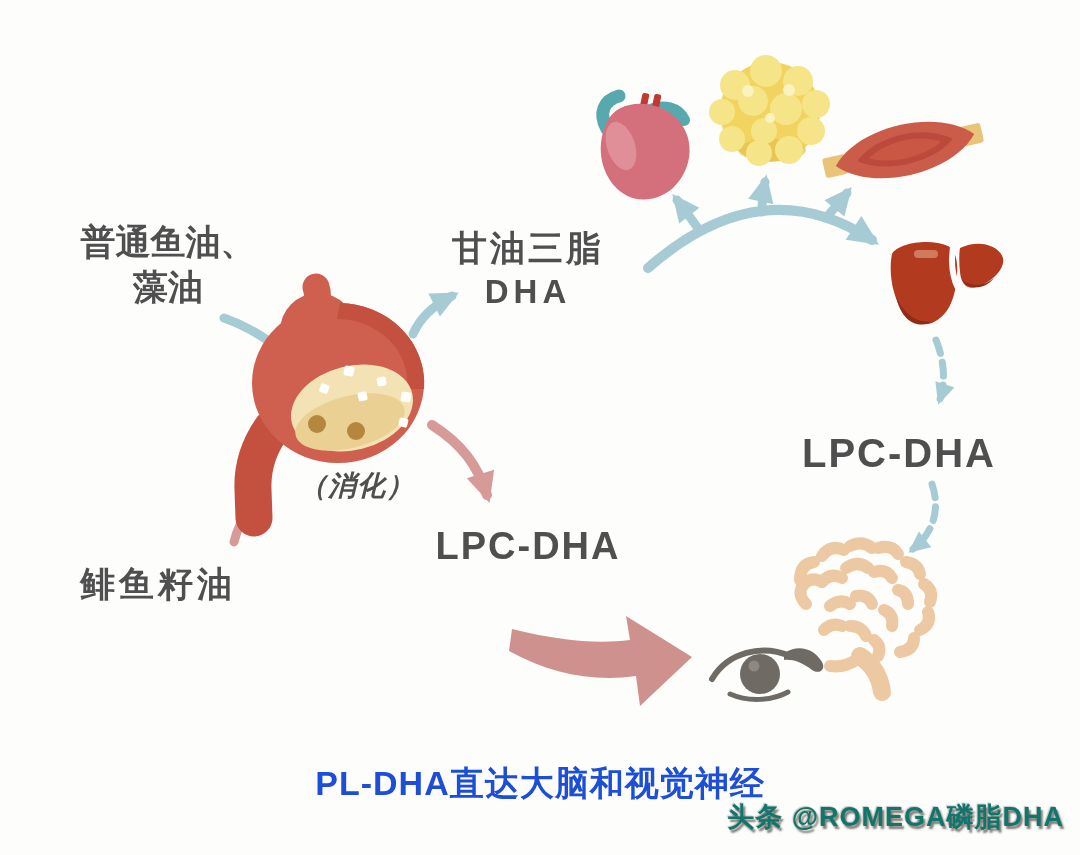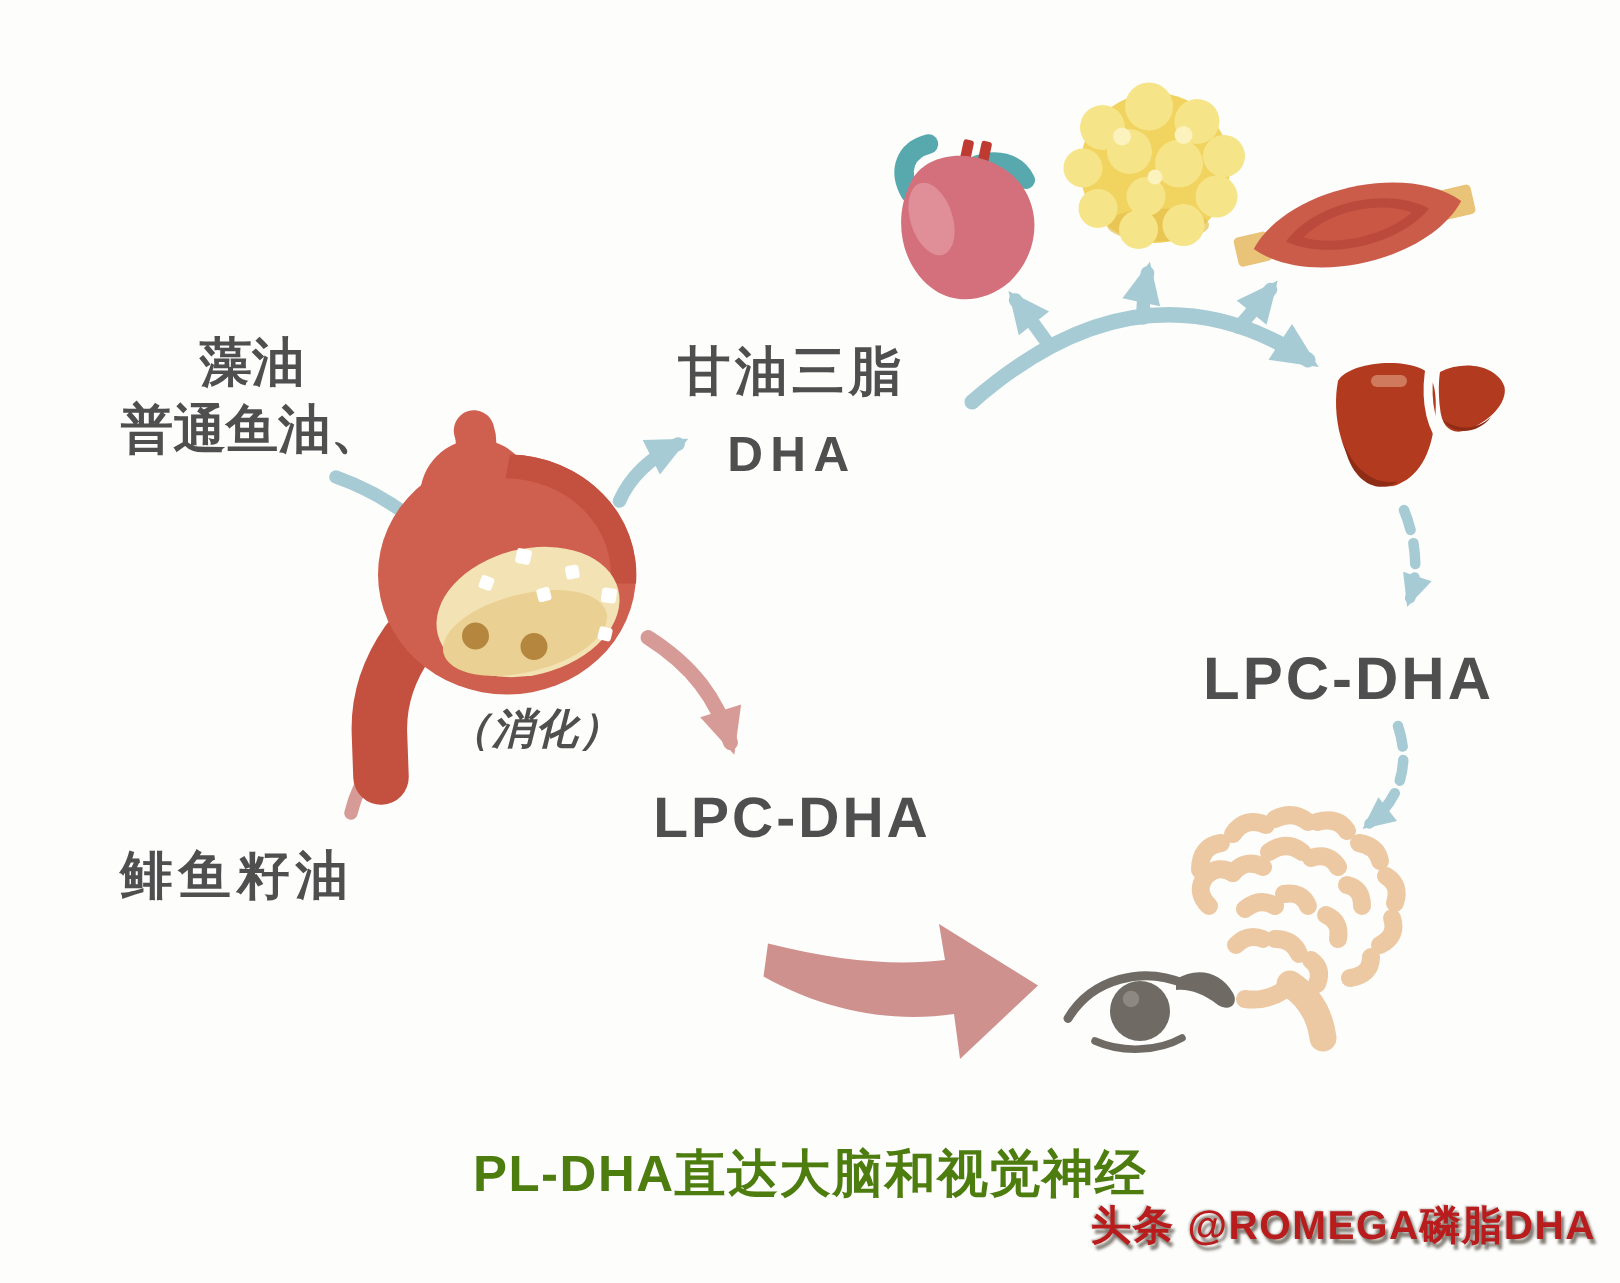--- a/index.html
+++ b/index.html
@@ -7,30 +7,30 @@
   .canvas{
     position:relative;width:1080px;height:855px;background:#fdfdfc;
     overflow:hidden;margin:0 auto;
   }
   .art{position:absolute;left:0;top:0;}
   .t{position:absolute;color:#4f4f4f;font-weight:600;line-height:1.28;
      font-family:"Liberation Sans",sans-serif;white-space:nowrap;}
   .center{text-align:center;white-space:normal;}
   .src-top{left:56px;top:220px;width:224px;font-size:35px;}
   .tg-dha{left:424px;top:226px;width:208px;font-size:35px;letter-spacing:3px;}
-  .tg-dha .l2{font-size:33px;letter-spacing:5px;margin-top:11px;}
+  .tg-dha .l2{font-size:33px;letter-spacing:5px;margin-top:0;}
   .digestion{left:290px;top:468px;width:134px;font-size:28px;letter-spacing:1px;font-style:italic;}
   .src-bottom{left:80px;top:562px;font-size:35px;letter-spacing:4px;}
   .lpc-center{left:318px;top:522px;width:420px;}
   .lpc-center .l1{font-size:38px;letter-spacing:2px;}
   .lpc-center .l2{font-size:32px;margin-top:5px;letter-spacing:1px;}
   .lpc-right{left:802px;top:428px;font-size:40px;letter-spacing:2px;}
-  .caption{left:240px;top:762px;width:600px;font-size:34px;color:#4d7c0f;
+  .caption{left:240px;top:762px;width:600px;font-size:34px;color:#1d4ed8;
            font-weight:600;letter-spacing:1px;}
-  .watermark{right:16px;top:800px;font-size:27px;font-weight:700;color:#b91c1c;
+  .watermark{right:16px;top:800px;font-size:27px;font-weight:700;color:#0f766e;
              letter-spacing:1px;
              text-shadow:2px 3px 2px rgba(108,102,92,.85),-1px -1px 1px rgba(108,102,92,.35);}
 </style>
 </head>
 <body>
 
 <div class="canvas">
 
   <svg class="art" width="1080" height="855" viewBox="0 0 1080 855">
     <defs>
@@ -161,22 +161,22 @@
       <path d="M712,679 C728,652 762,644 790,656" stroke="#6f6b64" stroke-width="6" fill="none" stroke-linecap="round"></path>
       <path d="M784,653 C798,644 814,648 822,662 C826,669 820,675 812,670
                C802,662 792,659 784,660 Z" fill="#6f6b64"></path>
       <circle cx="760" cy="674" r="20" fill="#6f6b64"></circle>
       <circle cx="754" cy="666" r="5.5" fill="#8d8880"></circle>
       <path d="M730,694 C748,702 772,701 788,692" stroke="#6f6b64" stroke-width="5" fill="none" stroke-linecap="round"></path>
     </g>
   </svg>
 
   <div class="t src-top center">
+    <div>普通鱼油、</div>
     <div>藻油</div>
-    <div>普通鱼油、</div>
   </div>
 
   <div class="t tg-dha center">
     <div>甘油三脂</div>
     <div class="l2">DHA</div>
   </div>
 
   <div class="t digestion center">（消化）</div>
 
   <div class="t src-bottom">鲱鱼籽油</div>

